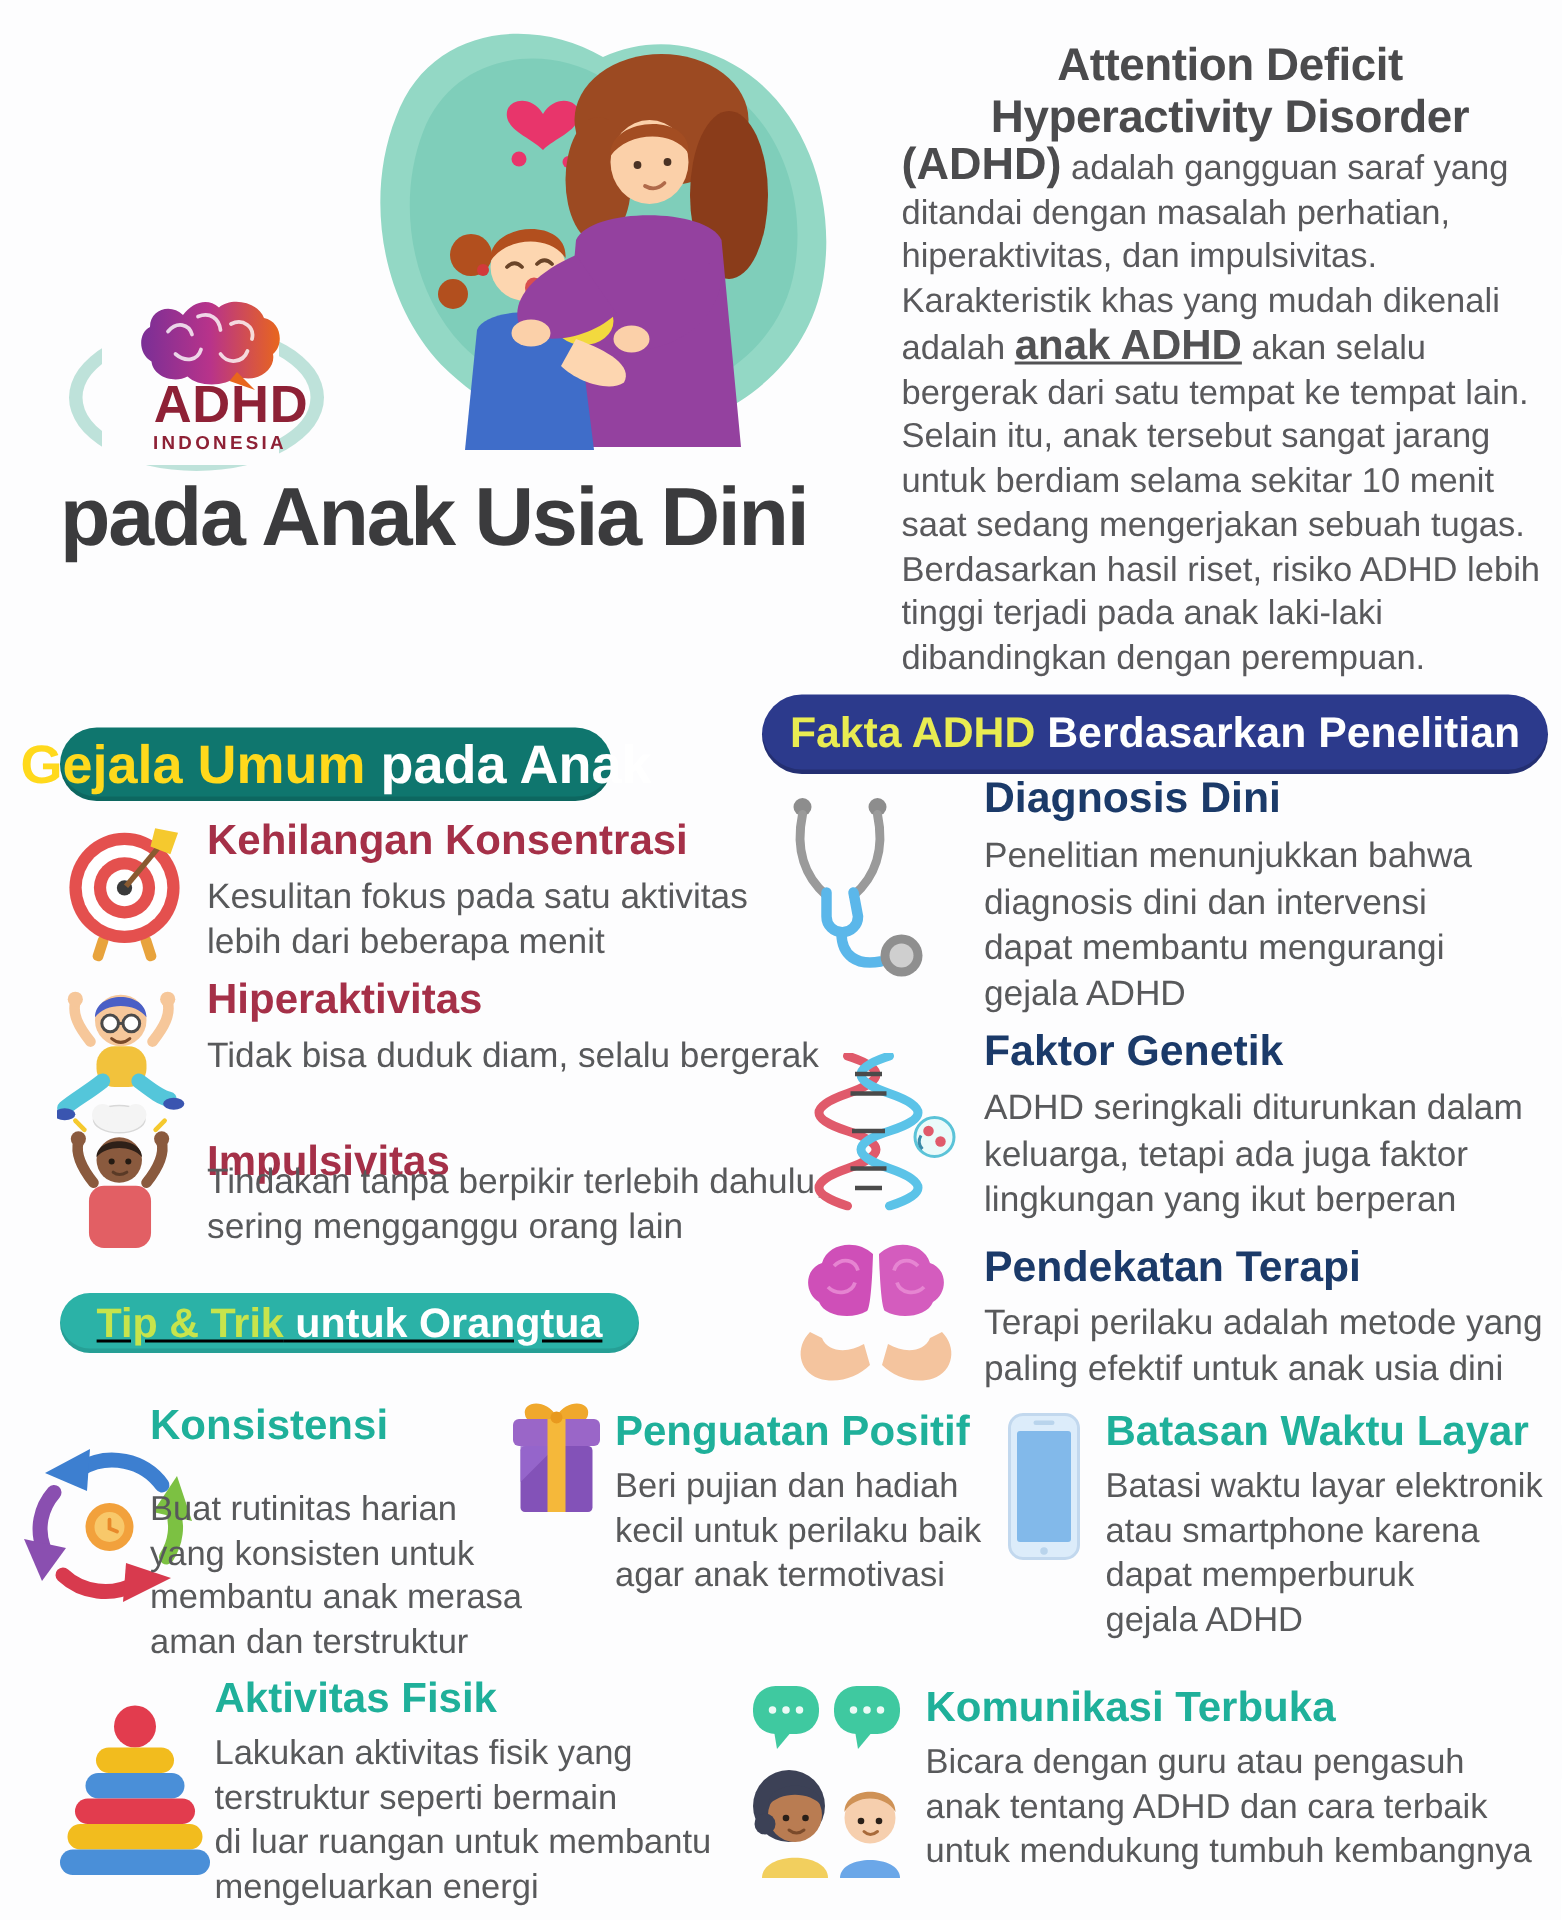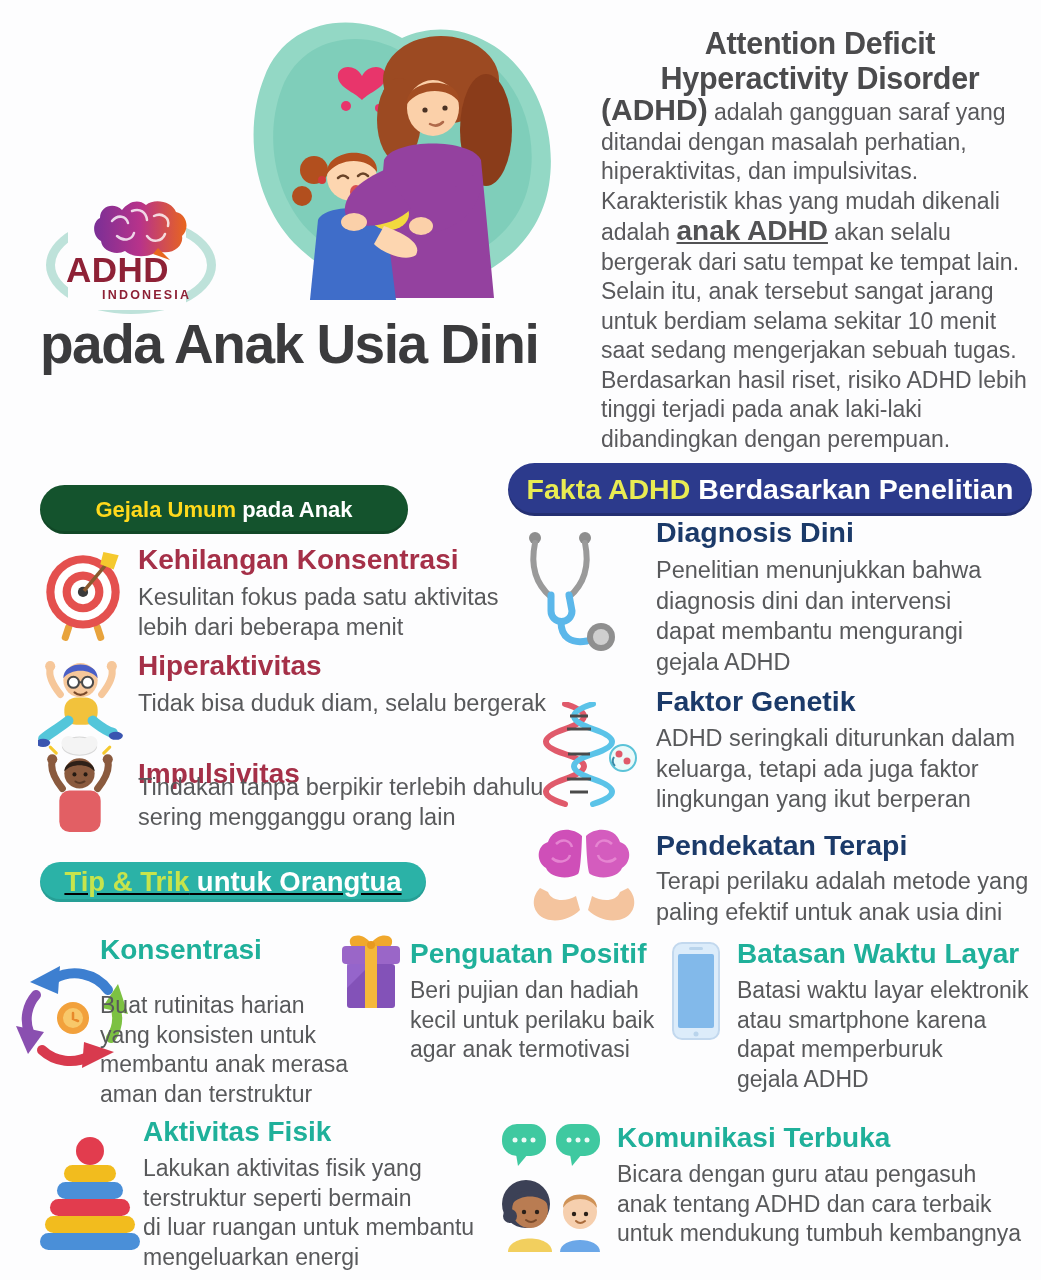--- a/index.html
+++ b/index.html
@@ -5,40 +5,40 @@
   html,body{margin:0;padding:0;background:#fff;}
   .page{position:relative;width:1041px;height:1280px;background:#fdfdfe;overflow:hidden;
         font-family:"Liberation Sans",sans-serif;}
   .abs{position:absolute;}
 
   
   .logo{position:absolute;left:40px;top:196px;width:200px;height:114px;}
   .logo-ring{position:absolute;left:6px;top:20px;width:152px;height:80px;border:9px solid #95d1c1;border-radius:50%;opacity:.6;}
   .logo-mask{position:absolute;left:28px;top:0px;width:118px;height:114px;background:#fdfdfe;}
   .logo-brain{position:absolute;left:50px;top:0px;width:104px;height:66px;}
-  .logo-name{position:absolute;left:26px;top:54px;width:144px;text-align:left;font-weight:bold;font-size:35px;color:#8e2136;letter-spacing:.5px;}
+  .logo-name{position:absolute;left:42px;top:54px;width:144px;text-align:center;font-weight:bold;font-size:35px;color:#8e2136;letter-spacing:.5px;}
   .logo-sub{position:absolute;left:62px;top:92px;width:130px;font-size:12.5px;font-weight:bold;color:#8e2136;letter-spacing:2.2px;}
 
   
   .hero{position:absolute;left:234px;top:8px;width:334px;height:296px;}
 
   
   .intro{position:absolute;left:601px;top:26px;width:438px;font-size:23px;line-height:29.5px;color:#59595c;}
   .intro-h{display:block;font-size:30.5px;line-height:34.5px;font-weight:bold;color:#4b4b4d;letter-spacing:-.3px;text-align:center;}
   .intro-adhd{font-size:30px;font-weight:bold;color:#4b4b4d;}
   .intro-emph{font-size:28px;font-weight:bold;color:#525254;text-decoration:underline;}
 
   
   .main-title{position:absolute;left:40px;top:314px;width:545px;font-weight:bold;font-size:55px;line-height:61px;color:#3b3b3d;letter-spacing:-1.5px;}
   .main-title span{display:block;}
 
   
   .pill{position:absolute;display:flex;align-items:center;justify-content:center;border-radius:29px;font-weight:bold;}
   .pill span{white-space:pre;}
-  .pill-red{left:40px;top:485px;width:368px;height:49px;background:#14532d;font-size:22px;box-shadow:inset 0 -3px 0 rgba(0,0,0,.12);}
+  .pill-red{left:40px;top:485px;width:368px;height:49px;background:#0f766e;font-size:36px;box-shadow:inset 0 -3px 0 rgba(0,0,0,.12);}
   .pill-red .hl{color:#ffd91c;} 
   .pill-navy{left:508px;top:463px;width:524px;height:53px;background:#2c3a8c;font-size:28.5px;box-shadow:inset 0 -3px 0 rgba(0,0,0,.18);}
   .pill-navy .hl{color:#e9ec52;}
   .pill-teal{left:40px;top:862px;width:386px;height:40px;background:#2bb2a7;font-size:27.5px;box-shadow:inset 0 -3px 0 rgba(0,0,0,.10);text-decoration:underline;}
   .pill-teal .hl{color:#c7e44c;}
   .pill .rest{color:#fff;}
 
   
   .sym-title{position:absolute;font-size:28px;font-weight:bold;color:#a53048;}
   .sym-desc{position:absolute;font-size:23.5px;line-height:30px;color:#58595b;white-space:pre-line;}
@@ -260,21 +260,21 @@
     <path d="M22,33 A40,38 0 0 0 15,70" stroke="#8a4fb0" stroke-width="10" fill="none" stroke-linecap="round"></path>
     <polygon points="2,64 30,70 14,92" fill="#8a4fb0"></polygon>
     <path d="M28,88 A40,38 0 0 0 76,94" stroke="#d83a4e" stroke-width="10" fill="none" stroke-linecap="round"></path>
     <polygon points="70,80 100,90 68,106" fill="#d83a4e"></polygon>
     <path d="M97,76 A40,38 0 0 0 101,44" stroke="#7cc142" stroke-width="10" fill="none" stroke-linecap="round"></path>
     <polygon points="88,46 114,52 104,22" fill="#7cc142"></polygon>
     <circle cx="59" cy="56" r="16" fill="#f2a13c"></circle>
       <circle cx="59" cy="56" r="10" fill="#f8c86a"></circle>
     <path d="M59,51 L59,57 L64,59" stroke="#e8892a" stroke-width="2.5" fill="none" stroke-linecap="round"></path>
   </svg>
-  <div class="tip-title" style="left:100px;top:934px;">Konsentrasi</div>
+  <div class="tip-title" style="left:100px;top:934px;">Konsistensi</div>
   <div class="tip-desc" style="left:100px;top:991px;">Buat rutinitas harian
 yang konsisten untuk
 membantu anak merasa
 aman dan terstruktur</div>
 
   <svg class="abs" style="left:338px;top:930px;width:66px;height:82px;" viewBox="0 0 66 82">
     <path d="M33,14 C26,2 10,4 12,13 C13,20 24,20 33,14 Z" fill="#f0a82c"></path>
     <path d="M33,14 C40,2 56,4 54,13 C53,20 42,20 33,14 Z" fill="#f0a82c"></path>
     <rect x="4" y="16" width="58" height="18" rx="4" fill="#9a66c8"></rect>
     <rect x="9" y="34" width="48" height="44" rx="3" fill="#8352b8"></rect>

